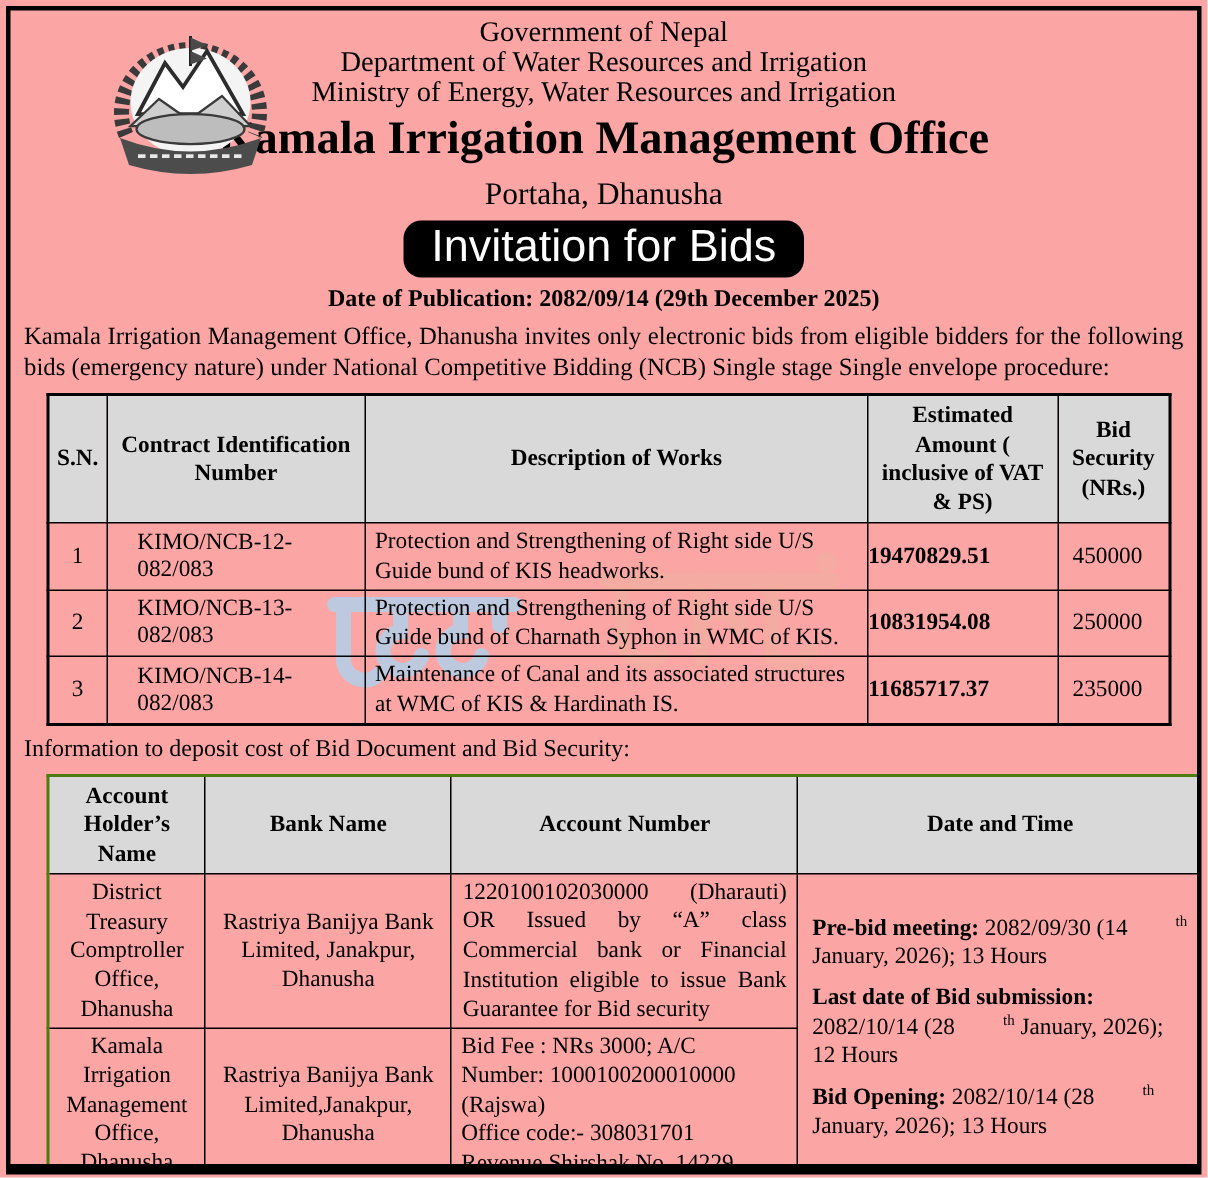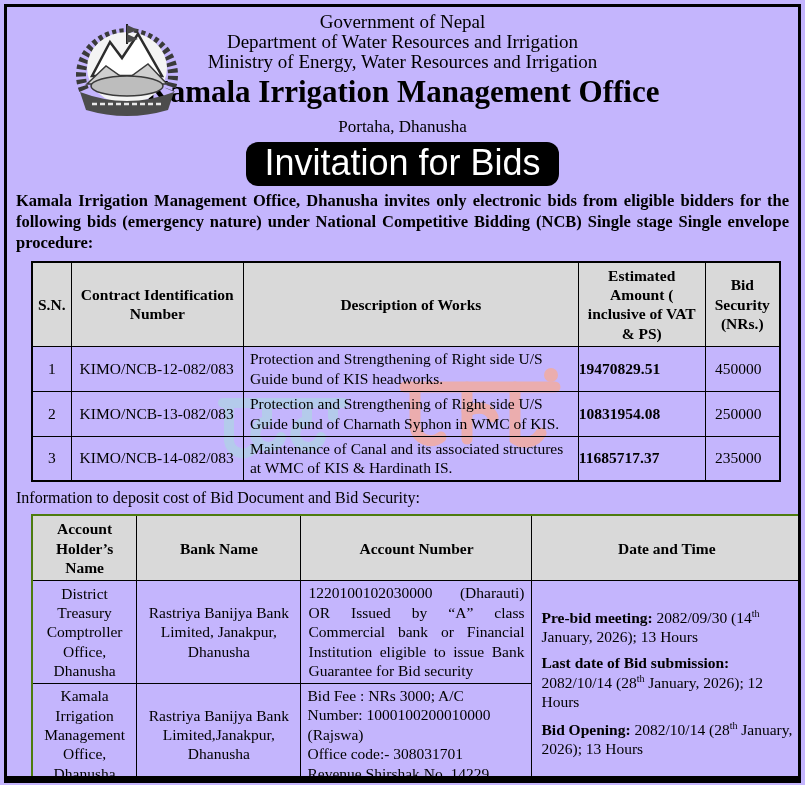--- a/index.html
+++ b/index.html
@@ -1,64 +1,64 @@
 <!DOCTYPE html>
 <html><head>
 <meta charset="utf-8">
 <style>
   * { margin:0; padding:0; box-sizing:border-box; }
   html,body { background:#fff; }
   body { font-family:"Liberation Serif","DejaVu Serif",serif; color:#000; }
-  .page { position:relative; width:805px; height:785px; background:#c4b5fd; overflow:hidden; }
+  .page { position:relative; width:805px; height:785px; background:#fca5a5; overflow:hidden; }
   .frame { position:absolute; left:4px; top:4px; right:4px; bottom:2px;
            border:3px solid #000; border-bottom-width:7px; padding:5px 7px 4px 7px; overflow:hidden; background:transparent; }
 
   
   .watermark { position:absolute; left:215px; top:345px; z-index:0; pointer-events:none; }
 
   
   .doc-header { position:relative; text-align:center; z-index:1; }
   .emblem { position:absolute; left:52px; top:4px; width:122px; height:104px; }
   .gov-line { font-size:19px; line-height:1.04; }
   .office-name { font-size:31px; font-weight:bold; margin-top:5px; line-height:1.05; }
-  .location { font-size:17px; margin-top:8px; }
+  .location { font-size:21px; margin-top:8px; }
   .banner-wrap { margin-top:5px; }
   .banner { display:inline-block; background:#000; color:#fff;
             font-family:"Liberation Sans","DejaVu Sans",sans-serif;
-            font-size:36px; line-height:1.1; padding:1px 18px 4px 18px; border-radius:12px; }
+            font-size:30px; line-height:1.1; padding:1px 18px 4px 18px; border-radius:12px; }
   .pub-date { font-size:16px; font-weight:bold; margin-top:6px; }
 
-  .intro { font-size:16.5px; line-height:1.26; text-align:justify; margin:5px 2px 7px 2px; position:relative; z-index:1;font-weight:bold; }
+  .intro { font-size:16.5px; line-height:1.26; text-align:justify; margin:5px 2px 7px 2px; position:relative; z-index:1; }
 
   table { border-collapse:collapse; position:relative; z-index:1; background:transparent; }
   th, td { border:1px solid #000; font-size:15.5px; vertical-align:middle; }
   th { background:#d9d9d9; font-weight:bold; text-align:center; padding:3px 5px; line-height:1.25; }
 
   .bids-table { width:750px; margin-left:17px; border:2px solid #000; }
   .bids-table thead tr { height:77px; }
   .bids-table tbody tr { height:43px; }
   .cell-sn { text-align:center; }
-  .cell-contract { padding-left:8px; }
+  .cell-contract { padding-left:20px; }
   .cell-desc { padding:2px 6px; line-height:1.28; }
   .cell-amount { text-align:left; padding-right:10px;font-weight:bold; }
   .cell-security { text-align:center; padding-right:8px;margin-left:11px; }
 
   .deposit-title { font-size:16px; margin:7px 2px 7px 2px; position:relative; z-index:1; }
 
   .deposit-table { width:772px; margin-left:17px; border:2px solid #4d7c0f; }
   .deposit-table thead tr { height:52px; }
   .row-holder1 { height:90px; }
   .row-holder2 { height:93px; }
   .cell-holder, .cell-bank { text-align:center; padding:2px 6px; line-height:1.25; }
   .cell-account-1 { text-align:justify; padding:2px 7px; line-height:1.26; }
   .cell-account-2 { text-align:left; padding:2px 6px; line-height:1.26; white-space:pre-line; }
   .cell-datetime { vertical-align:middle; padding:4px 6px 4px 9px; line-height:1.22; }
   .cell-datetime p { margin:8px 0; }
   .sched-label { font-weight:bold; }
-  sup { font-size:10px; }
+  sup { font-size:10px;margin-left:32px; }
 
   .footer-note { font-size:16px; line-height:1.25; text-align:justify; margin:7px 2px 0 2px; position:relative; z-index:1; }
 </style>
 </head>
 <body>
 
 <div class="page">
 
   <svg class="watermark" width="370" height="120" viewBox="0 0 370 120">
     <g fill="none" stroke-linecap="round" opacity="0.85">
@@ -107,20 +107,21 @@
       </svg>
 
       <div class="gov-line">Government of Nepal</div>
       <div class="gov-line">Department of Water Resources and Irrigation</div>
       <div class="gov-line">Ministry of Energy, Water Resources and Irrigation</div>
       <div class="office-name">Kamala Irrigation Management Office</div>
       <div class="location">Portaha, Dhanusha</div>
       <div class="banner-wrap">
         <span class="banner">Invitation for Bids</span>
       </div>
+      <div class="pub-date">Date of Publication: 2082/09/14 (29th December 2025)</div>
     </div>
 
     <p class="intro">Kamala Irrigation Management Office, Dhanusha invites only electronic bids from eligible bidders for the following bids (emergency nature) under  National Competitive Bidding (NCB) Single stage Single envelope procedure:</p>
 
     <table class="bids-table">
       <colgroup>
         <col style="width:38px">
           <col style="width:173px">
           <col style="width:337px">
           <col style="width:127px">

